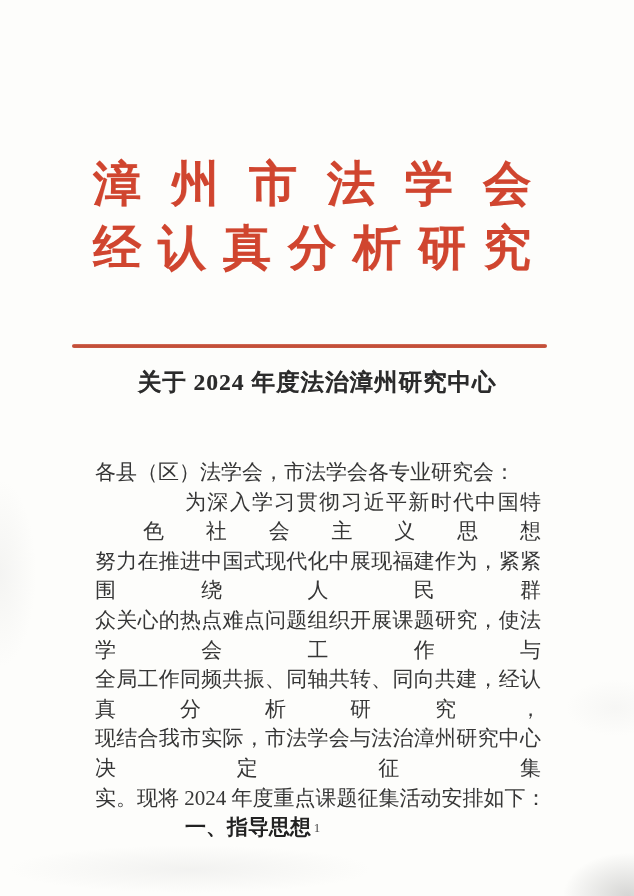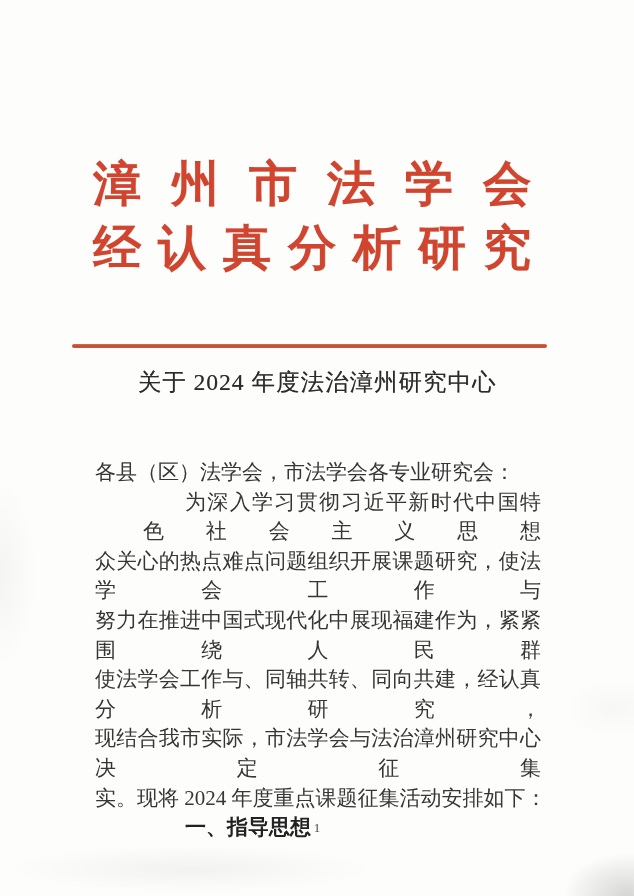--- a/index.html
+++ b/index.html
@@ -54,21 +54,21 @@
   .doc-title {
     position: absolute;
     top: 366px;
     left: 0;
     width: 100%;
     text-align: center;
   }
   .title-line {
     font-size: 23.5px;
     line-height: 32px;
-    font-weight: normal;
+    font-weight: bold;
     color: #2b2b2b;
     letter-spacing: 1px;
     text-shadow: 0.3px 0.3px 0 rgba(40,40,40,0.55);
   }
   
   .body-text {
     position: absolute;
     top: 458px;
     left: 95px;
     width: 446px;
@@ -110,23 +110,23 @@
 
   <div class="red-rule"></div>
 
   <div class="doc-title">
     <div class="title-line">关于 2024 年度法治漳州研究中心</div>
   </div>
 
   <div class="body-text">
     <div class="line">各县（区）法学会，市法学会各专业研究会：</div>
     <div class="line jst ind">为深入学习贯彻习近平新时代中国特色社会主义思想</div>
+    <div class="line jst">努力在推进中国式现代化中展现福建作为，紧紧围绕人民群</div>
     <div class="line jst">众关心的热点难点问题组织开展课题研究，使法学会工作与</div>
-    <div class="line jst">努力在推进中国式现代化中展现福建作为，紧紧围绕人民群</div>
-    <div class="line jst">使法学会工作与、同轴共转、同向共建，经认真分析研究，</div>
+    <div class="line jst">全局工作同频共振、同轴共转、同向共建，经认真分析研究，</div>
     <div class="line jst">现结合我市实际，市法学会与法治漳州研究中心决定征集</div>
     <div class="line">实。现将 2024 年度重点课题征集活动安排如下：</div>
     <div class="line ind hd">一、指导思想</div>
 
   </div>
 
   <div class="page-number">1</div>
 
 </div>
 

